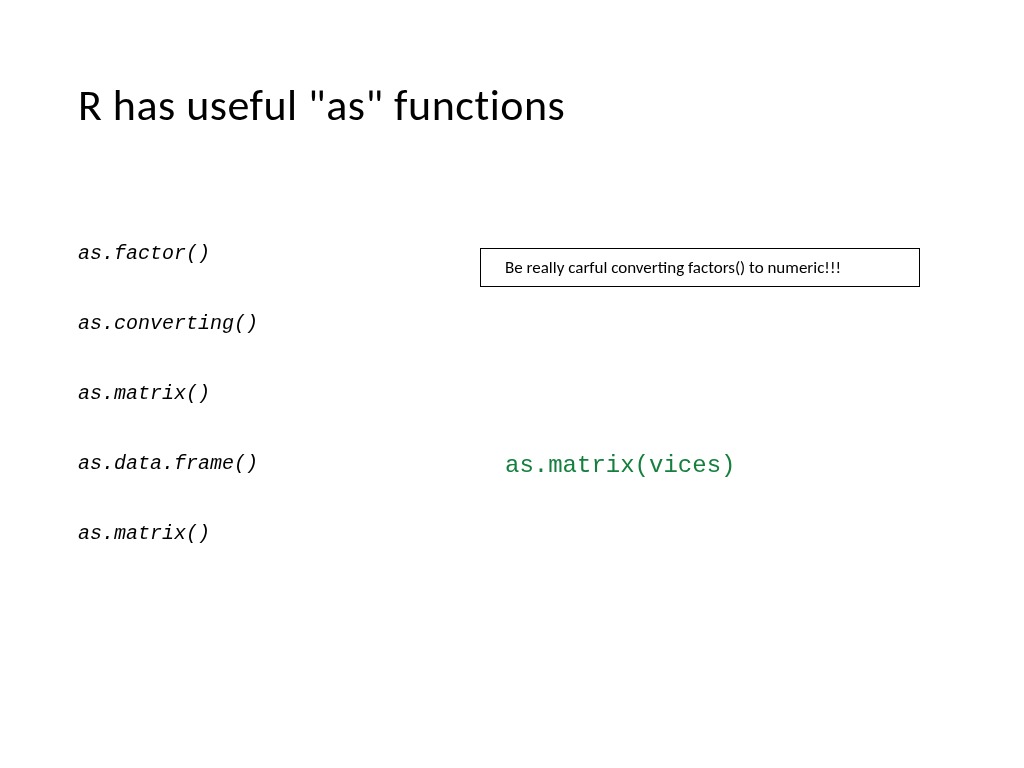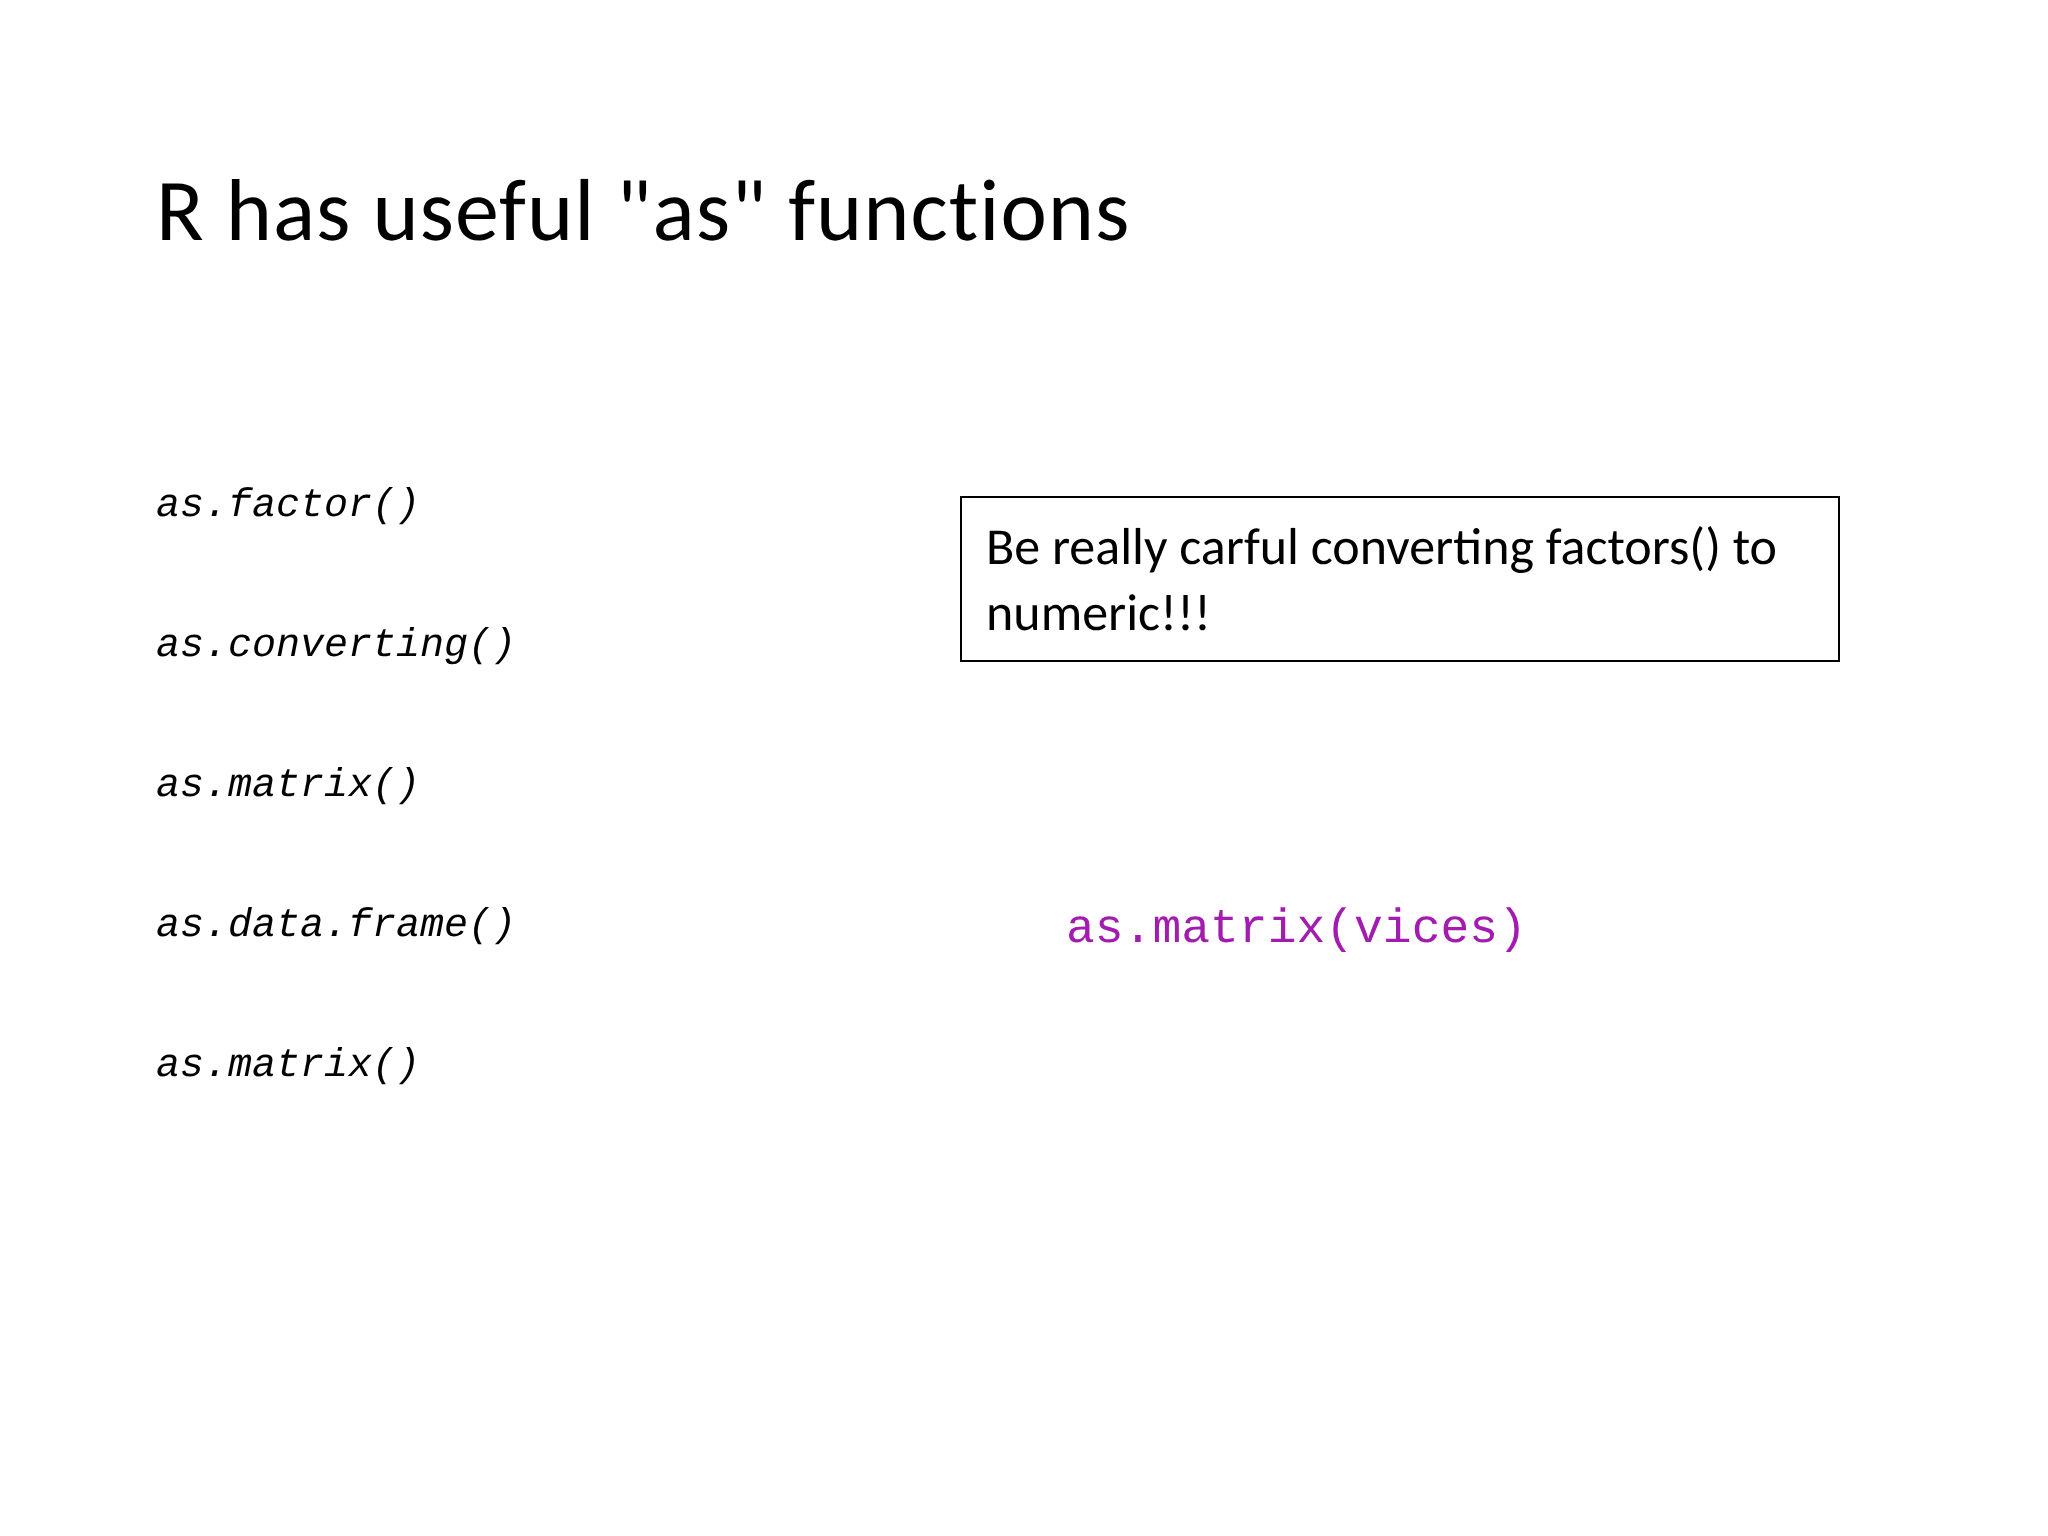--- a/index.html
+++ b/index.html
@@ -36,33 +36,32 @@
     }
     .functions-list div {
       margin-bottom: 50px;
     }
     .callout-box {
       position: absolute;
       top: 248px;
       left: 480px;
       width: 440px;
       border: 1.5px solid #000000;
-      padding: 8px 12px;
+      padding: 8px 24px;
       font-family: Calibri, "Segoe UI", Arial, sans-serif;
-      font-size: 26px;
+      font-size: 17px;
       line-height: 1.25;
     }
     .example-code {
       position: absolute;
       top: 452px;
       left: 505px;
       font-family: "Courier New", Courier, monospace;
       font-size: 24px;
-      color: #a21caf;
-      margin-left: 28px;
+      color: #15803d;
     }
   </style>
 </head>
 <body>
 
 <h1 class="title">R has useful "as" functions</h1>
 
 <div class="functions-list">
   <div>as.factor()</div>
   <div>as.converting()</div>

